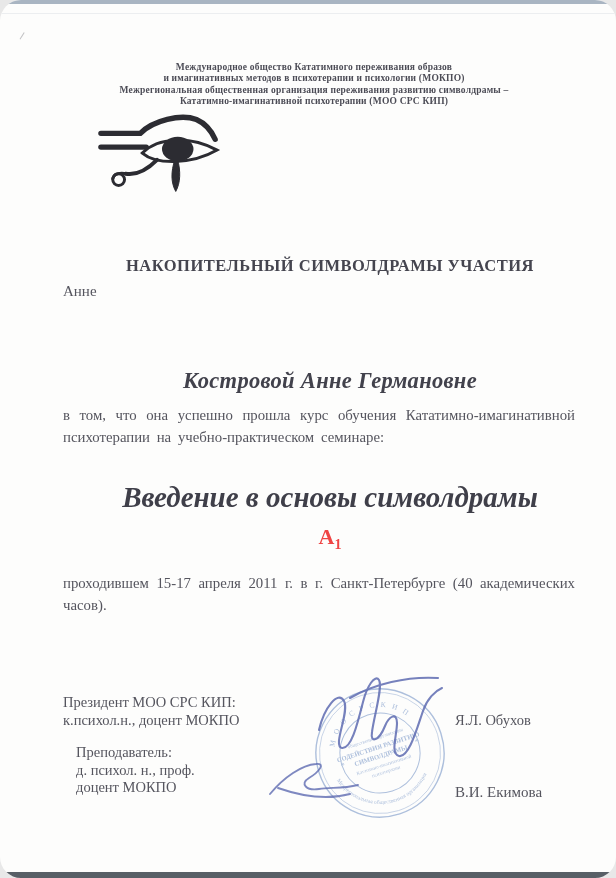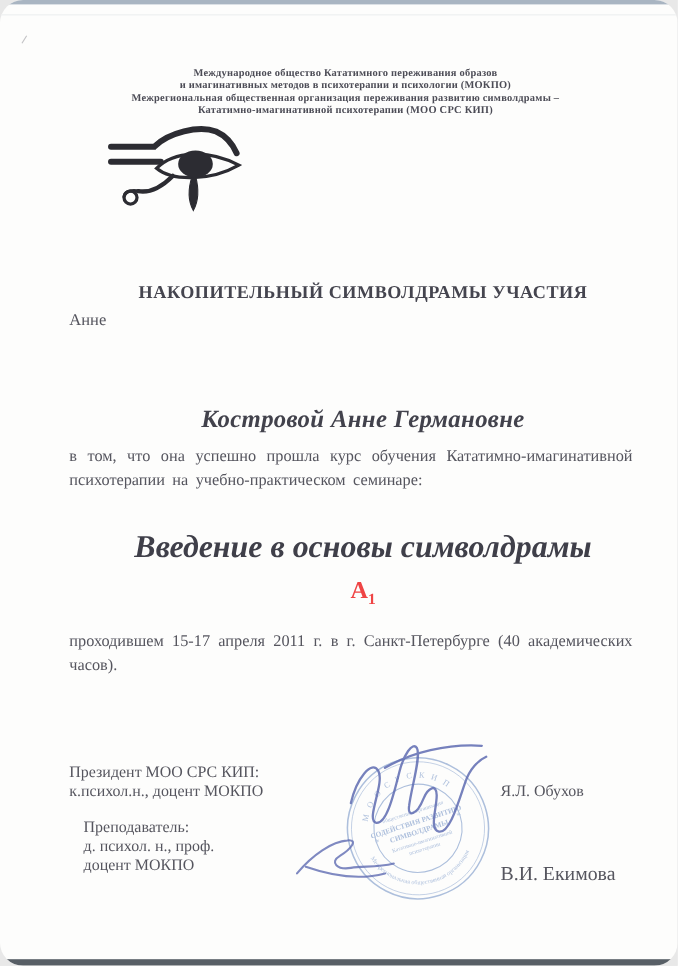--- a/index.html
+++ b/index.html
@@ -40,21 +40,21 @@
   .course-code{left:74px;top:524px;width:512px;text-align:center;
     font-size:22px;font-weight:bold;color:#ef4444;}
   .course-code sub{font-size:14px;}
   .date-statement{left:63px;top:572px;width:512px;font-size:14.8px;line-height:22px;
     text-align:justify;word-spacing:1.5px;}
   
   .sig-block{font-size:14.5px;line-height:17.6px;color:#55555e;}
   .president-block{left:63px;top:694px;}
   .teacher-block{left:63px;top:744px;margin-left:13px;}
   .president-name{left:455px;top:712px;font-size:14.5px;}
-  .teacher-name{left:455px;top:784px;font-size:18px;}
+  .teacher-name{left:455px;top:784px;font-size:15px;}
   .stamp{left:310px;top:683px;width:140px;height:140px;opacity:.62;}
   .signature-1{left:312px;top:666px;width:145px;height:105px;}
   .signature-2{left:266px;top:744px;width:104px;height:62px;}
 </style>
 </head>
 <body>
 
 <div class="page">
 
   <div class="abs top-bar" style="background:#a9b5c2"></div>

